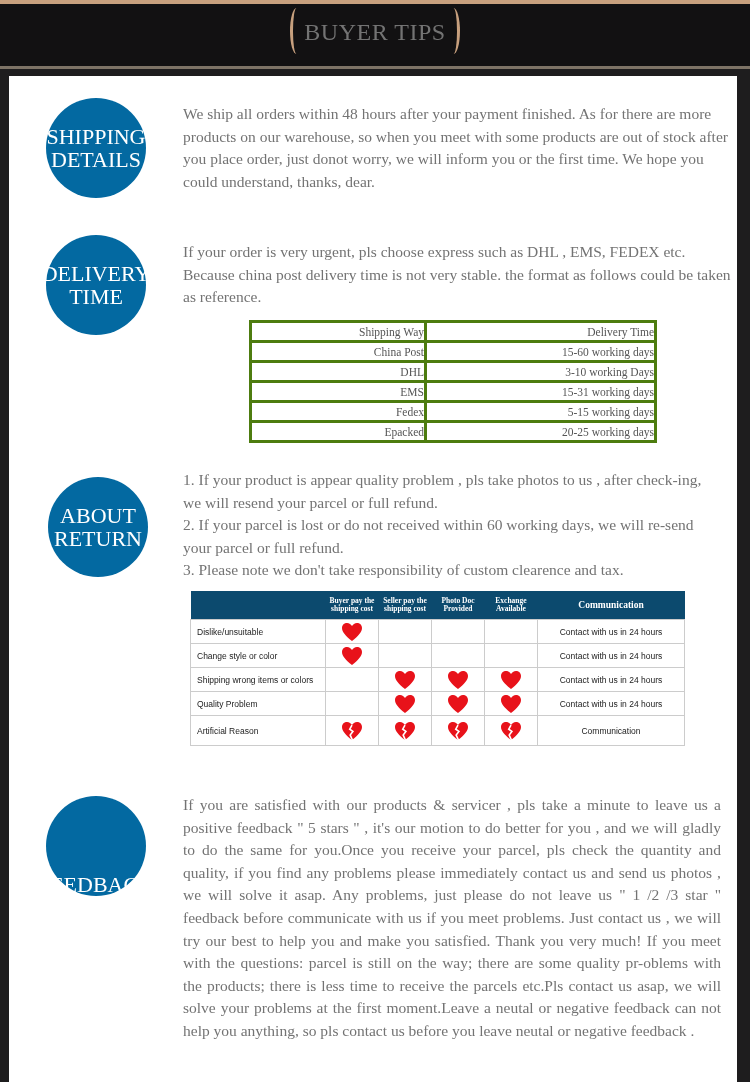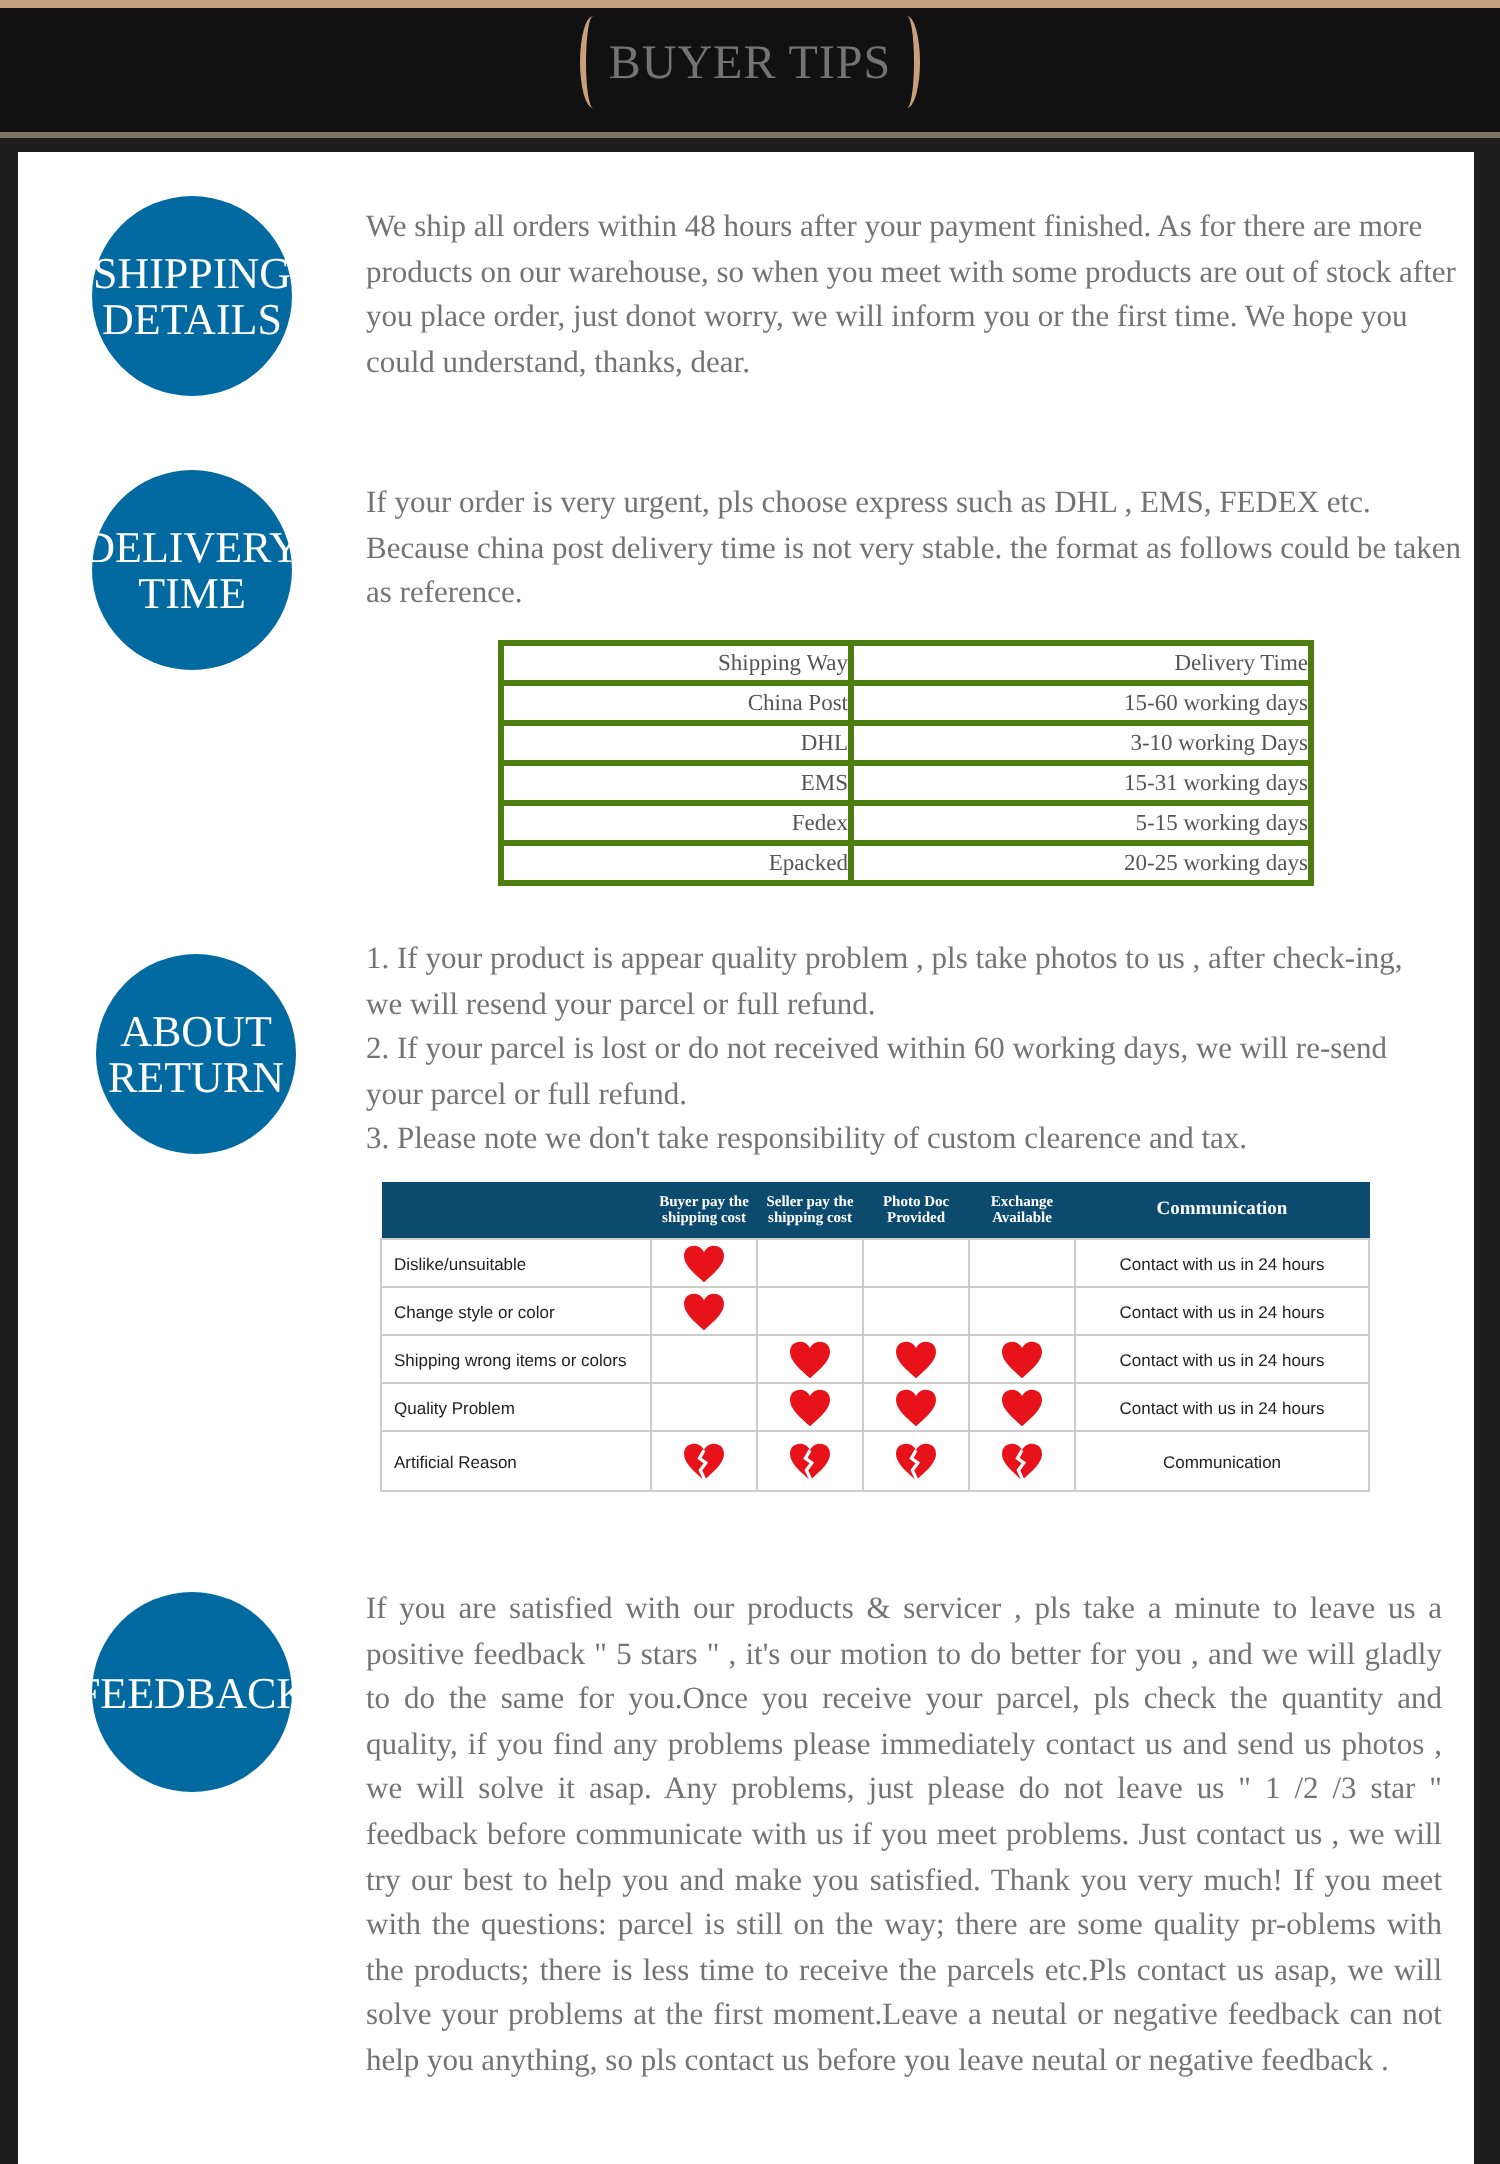--- a/index.html
+++ b/index.html
@@ -183,16 +183,16 @@
             <use href="#broken"></use>
           </svg></td>
     <td class="c"><svg class="heart">
             <use href="#broken"></use>
           </svg></td>
     <td class="cm">Communication</td>
   </tr>
 </tbody>
   </table>
 
-<div class="circle" style="left:46px;top:796px;">
+<div class="circle" style="left:46px;top:796px;align-items:flex-end;">
   <div>FEEDBACK</div>
 </div>
 <div class="para" style="left:183px;top:794px;width:538px;text-align:justify;">If you are satisfied with our products &amp; servicer , pls take a minute to leave us a positive feedback " 5 stars " ,  it's our motion to do better for you , and we will gladly to do the same for you.Once you receive your parcel, pls check the quantity and quality, if you find any problems please immediately contact us and send us photos , we will solve it asap. Any problems, just please do not leave us " 1 /2 /3 star " feedback before communicate with us if you meet problems. Just contact us , we will try our best to help you and make you satisfied. Thank you very much! If you meet with the questions:  parcel is still on the way; there are some quality pr-oblems with the products; there is less time to receive the parcels etc.Pls contact us asap, we will solve your problems at the first moment.Leave a neutal or negative feedback can not help you anything,  so pls contact us before you leave neutal or negative feedback .</div>
 
 </body></html>

